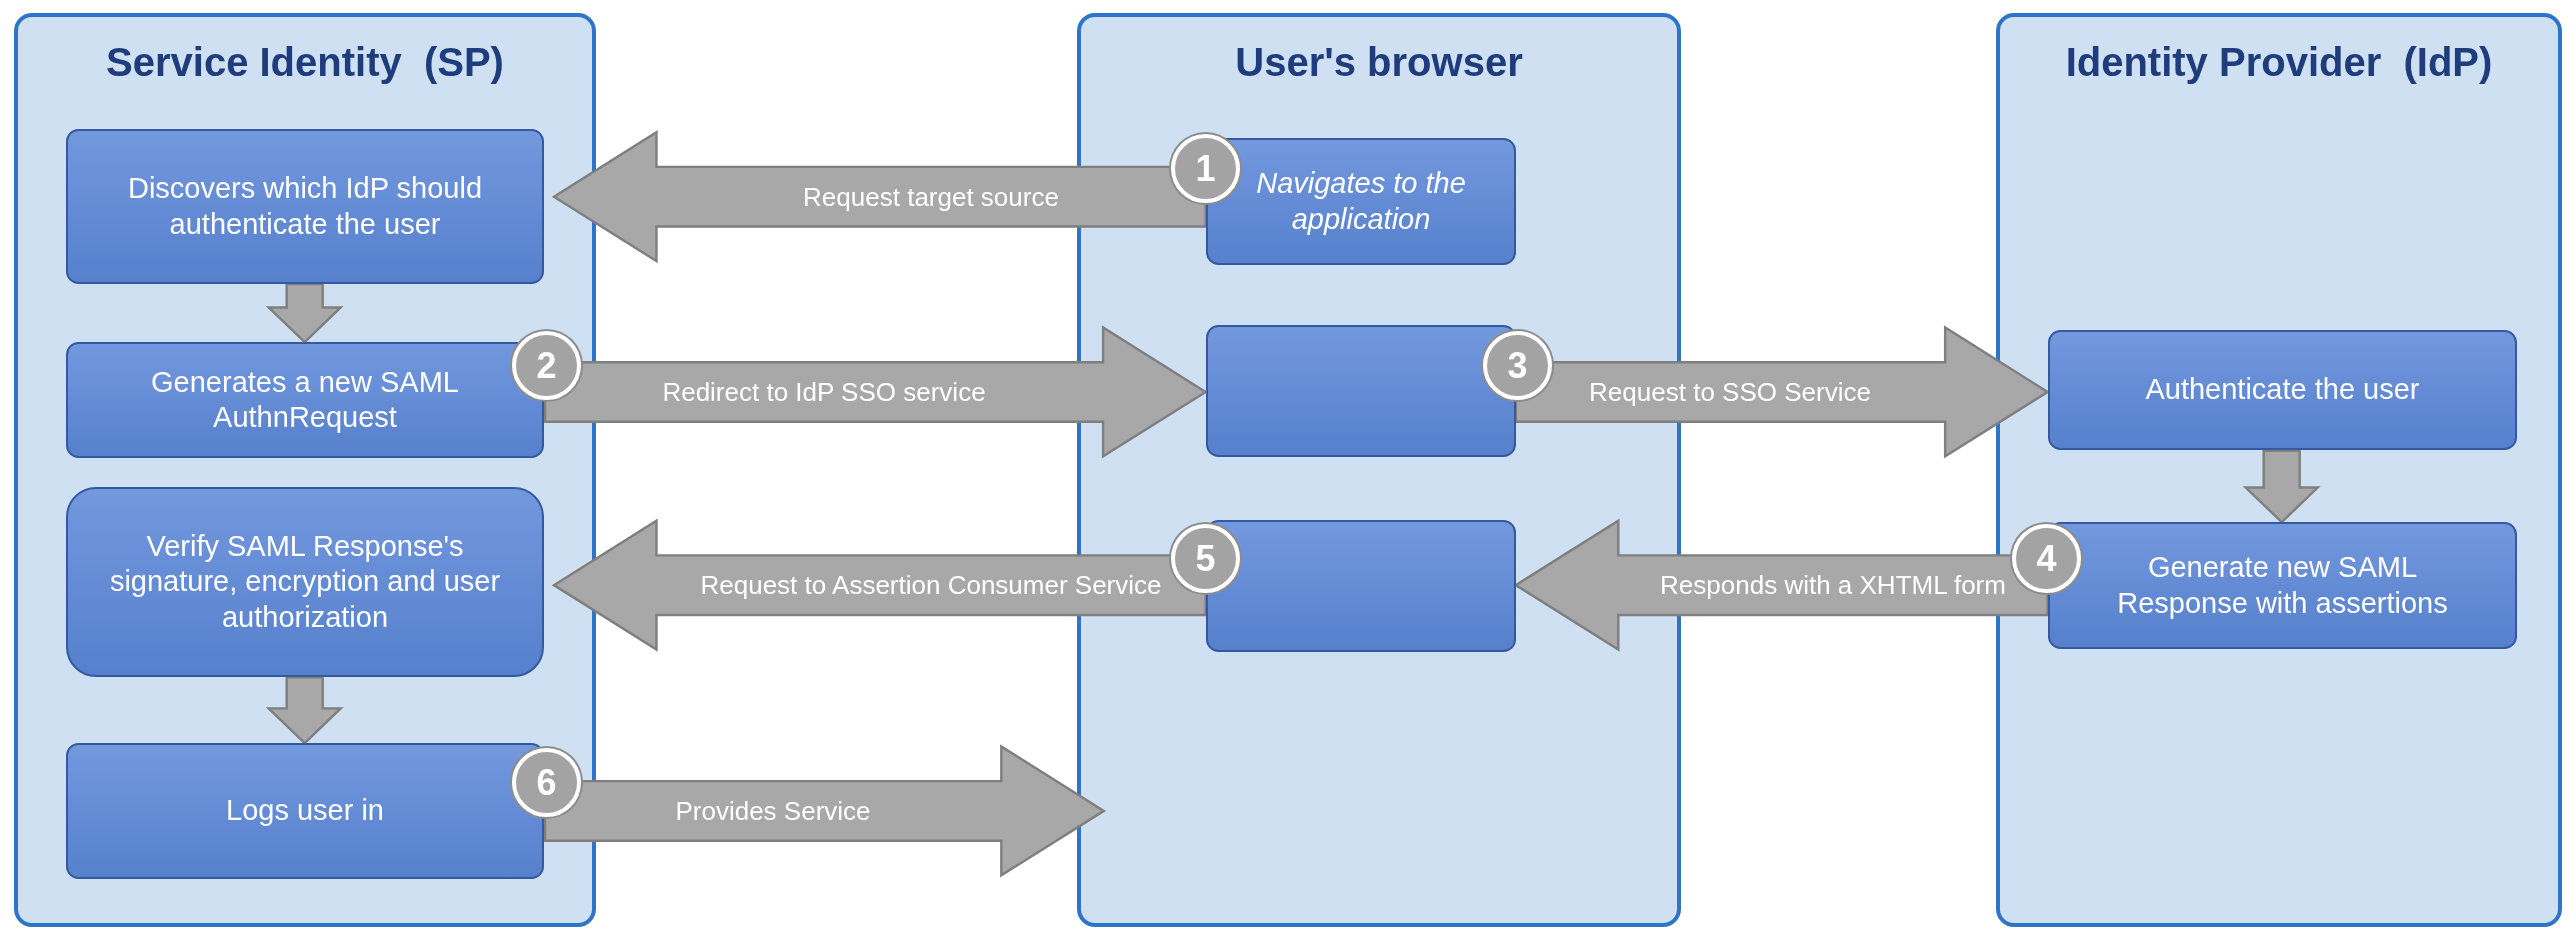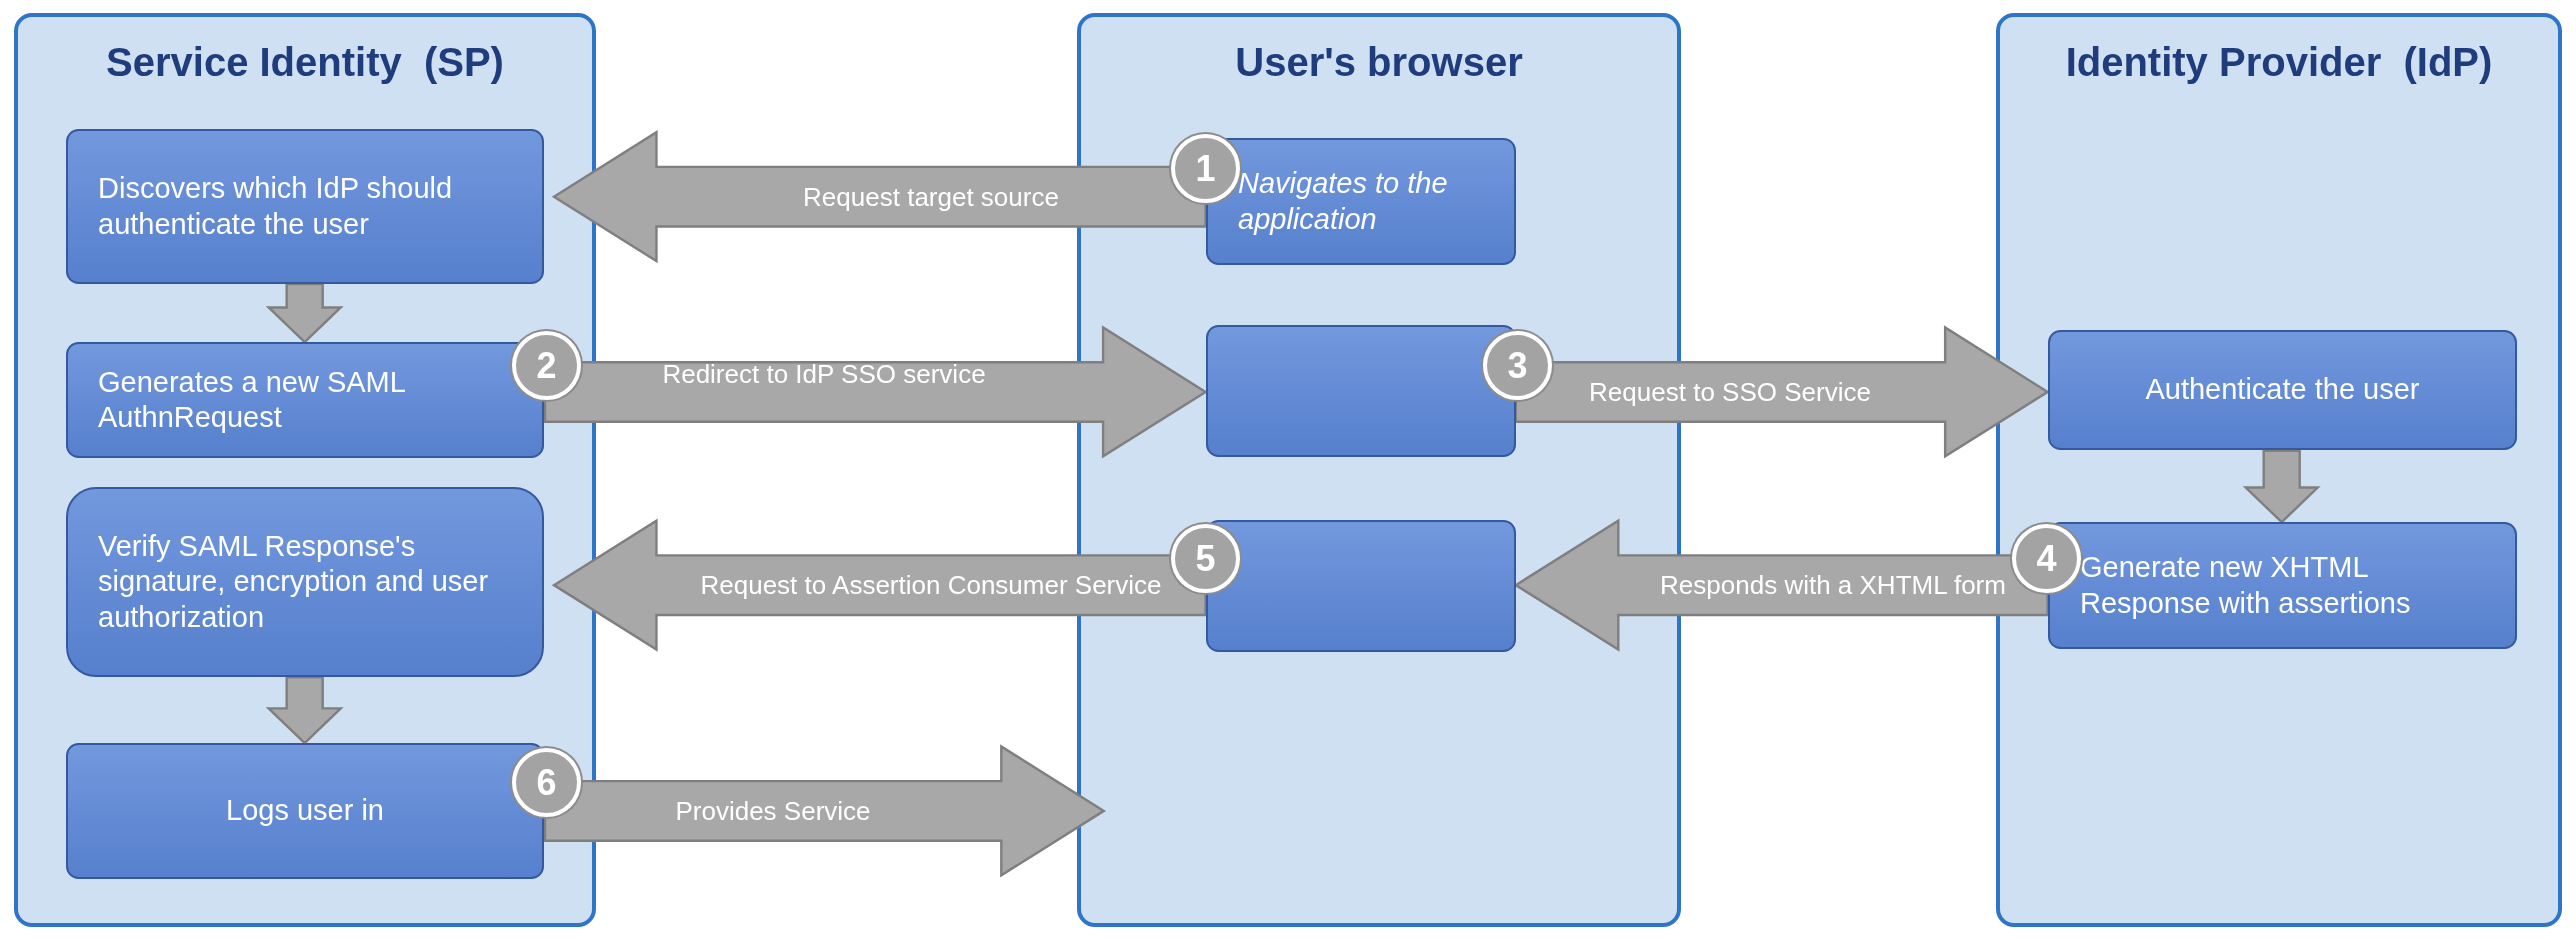--- a/index.html
+++ b/index.html
@@ -20,21 +20,21 @@
   }
   .overlay { position: absolute; left: 0; top: 0; z-index: 1; }
   .arrow-shape {
     fill: var(--arrow-fill, #a8a8a8);
     stroke: var(--arrow-stroke, #7f7f7f);
     stroke-width: 3.5;
   }
   .pbox {
     position: absolute; box-sizing: border-box;
     display: flex; align-items: center; justify-content: center;
-    text-align: left; color: var(--text-on-blue, #ffffff);
+    text-align: center; color: var(--text-on-blue, #ffffff);
     font-size: 29px; line-height: 1.22; padding: 7px 30px;
     border: 2.8px solid var(--box-border, #35599e); border-radius: 12.5px;
     background: linear-gradient(180deg, rgba(255,255,255,.14), rgba(0,0,0,.05)),
                 var(--box-fill, #5b87d8);
     z-index: 2;
   }
   .arrow-label {
     position: absolute; transform: translate(-50%, -50%);
     color: var(--text-on-gray, #ffffff); font-size: 26px;
     white-space: nowrap; z-index: 3;
@@ -58,21 +58,21 @@
   #box-sp-verify        { left: 66px;   top: 487px;  width: 478px; height: 190px; border-radius: 30px; }
   #box-sp-login         { left: 66px;   top: 743px; width: 478px; height: 136px; }
   #box-browser-navigate { left: 1206px; top: 138px;  width: 310px; height: 127px; font-style: italic; }
   #box-browser-2        { left: 1206px; top: 325px;  width: 310px; height: 132px; }
   #box-browser-3        { left: 1206px; top: 520px;  width: 310px; height: 132px; }
   #box-idp-auth         { left: 2048px; top: 330px;  width: 469px; height: 120px; }
   #box-idp-generate     { left: 2048px; top: 522px;  width: 469px; height: 127px; }
 
   
   #label-1 { left: 931px; top: 197px; }
-  #label-2 { left: 824px; top: 374px; }
+  #label-2 { left: 824px; top: 392px; }
   #label-3 { left: 1730px; top: 392px; }
   #label-4 { left: 1833px; top: 585px; }
   #label-5 { left: 931px; top: 585px; }
   #label-6 { left: 773px; top: 811px; }
 
   
   #circle-1 { left: 1171px; top: 134px; }
   #circle-2 { left: 512px;  top: 331px; }
   #circle-3 { left: 1483px; top: 331px; }
   #circle-4 { left: 2012px; top: 524px; }
@@ -114,21 +114,21 @@
   </svg>
 
   <div class="pbox" id="box-sp-discover">Discovers which IdP should authenticate the user</div>
   <div class="pbox" id="box-sp-generate">Generates a new SAML AuthnRequest</div>
   <div class="pbox" id="box-sp-verify">Verify SAML Response's signature, encryption and user authorization</div>
   <div class="pbox" id="box-sp-login">Logs user in</div>
   <div class="pbox" id="box-browser-navigate">Navigates to the application</div>
   <div class="pbox" id="box-browser-2"></div>
   <div class="pbox" id="box-browser-3"></div>
   <div class="pbox" id="box-idp-auth">Authenticate the user</div>
-  <div class="pbox" id="box-idp-generate">Generate new XHTML Response with assertions</div>
+  <div class="pbox" id="box-idp-generate">Generate new SAML Response with assertions</div>
 
   <div class="arrow-label" id="label-1">Request target source</div>
   <div class="arrow-label" id="label-2">Redirect to IdP SSO service</div>
   <div class="arrow-label" id="label-3">Request to SSO Service</div>
   <div class="arrow-label" id="label-4">Responds with a XHTML form</div>
   <div class="arrow-label" id="label-5">Request to Assertion Consumer Service</div>
   <div class="arrow-label" id="label-6">Provides Service</div>
 
   <div class="circle" id="circle-1">1</div>
   <div class="circle" id="circle-2">2</div>

